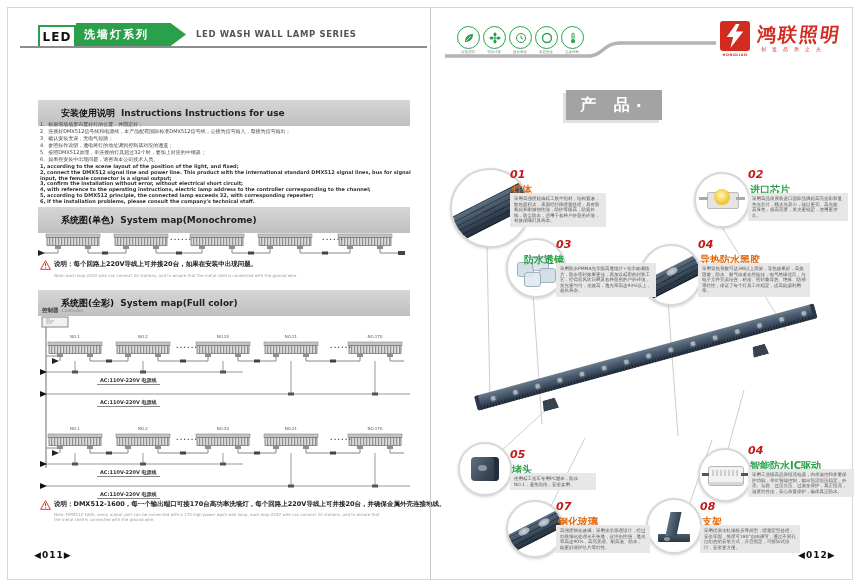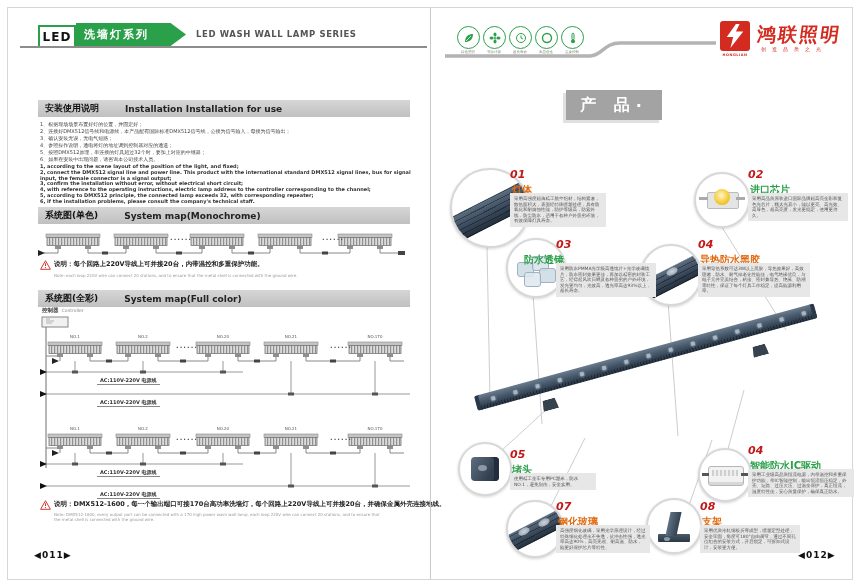--- a/index.html
+++ b/index.html
@@ -24,22 +24,22 @@
 
   .logo-box{position:absolute;left:720px;top:21px;width:30px;height:30px;background:#d42b20;border-radius:3px;
             display:flex;align-items:center;justify-content:center;}
   .logo-sub{position:absolute;left:718px;top:53px;width:34px;text-align:center;font-size:3.5px;
             font-weight:bold;color:#d42b20;letter-spacing:.5px;}
   .brand-name{position:absolute;left:757px;top:22px;font-size:19px;font-weight:900;color:#d42b20;
               transform:skewX(-8deg);letter-spacing:2px;}
   .brand-slogan{position:absolute;left:761px;top:46px;font-size:5px;color:#d42b20;letter-spacing:6px;}
 
   
-  .sec-bar{position:absolute;left:38px;width:372px;height:17px;background:linear-gradient(#d6d6d6,#c0c0c0);
-           display:flex;align-items:center;gap:26px;padding:0 7px;box-sizing:border-box;}
+  .sec-bar{position:absolute;left:38px;width:372px;height:26px;background:linear-gradient(#d6d6d6,#c0c0c0);
+           display:flex;align-items:center;gap:6px;padding:0 23px;box-sizing:border-box;}
   .sec-bar .cn{font-size:9px;font-weight:bold;color:#111;}
   .sec-bar .en{font-size:9px;font-weight:bold;color:#222;}
   .steps-cn{position:absolute;left:40px;top:121px;width:372px;font-size:5px;line-height:7px;color:#444;}
   .steps-en{position:absolute;left:40px;top:164px;width:372px;font-size:5px;line-height:5.8px;font-weight:bold;color:#333;}
   .dots{position:absolute;font-size:7px;font-weight:bold;color:#555;letter-spacing:1px;}
   .note-row{position:absolute;display:flex;align-items:flex-start;gap:3px;}
   .note-cn{font-size:6.5px;font-weight:bold;color:#222;}
   .note-en{position:absolute;font-size:4px;color:#9a9a9a;line-height:5px;}
   .diag-label{position:absolute;font-size:4px;color:#555;width:28px;text-align:center;}
   .ac-label{position:absolute;font-size:5px;font-weight:bold;color:#333;border-bottom:1px solid #888;padding:0 3px 1px 3px;}
@@ -153,21 +153,21 @@
     <svg width="22" height="26" viewBox="0 0 24 28">
       <path d="M13,1 L3,15 H10 L7,27 L21,9 H13 L17,1 Z" fill="#fff"></path>
     </svg>
   </div>
   <div class="logo-sub">HONGLIAN</div>
   <div class="brand-name">鸿联照明</div>
   <div class="brand-slogan">创造品质之光</div>
 
   <div class="sec-bar" style="top:100px">
     <span class="cn">安装使用说明</span>
-    <span class="en">Installation Installation for use</span>
+    <span class="en">Instructions Instructions for use</span>
   </div>
   <div class="steps-cn">
     <div>1、根据现场场景布置好灯的位置，并固定好；</div>
     <div>2、连接好DMX512信号线和电源线，本产品配有国际标准DMX512信号线，公接为信号输入，母接为信号输出；</div>
     <div>3、确认安装无误，无电气短路；</div>
     <div>4、参照操作说明，通电将灯的地址调到控制器对应的通道；</div>
     <div>5、按照DMX512原理，串连接的灯具超过32个时，要加上对应的中继器；</div>
     <div>6、如果在安装中出现问题，请咨询本公司技术人员。</div>
   </div>
   <div class="steps-en">
@@ -199,21 +199,21 @@
     <rect x="360" y="23" width="7" height="4" fill="#444"></rect>
   </svg>
   <span class="dots" style="left:170px;top:234px">......</span>
   <span class="dots" style="left:322px;top:234px">......</span>
   <div class="note-row" style="left:40px;top:260px">
     <svg width="11" height="10" viewBox="0 0 11 10">
       <polygon points="5.5,0.7 10.4,9.3 0.6,9.3" fill="#fff" stroke="#d43a2f" stroke-width="1"></polygon>
       <path d="M5.5,3.2 V6" stroke="#d43a2f" stroke-width="1"></path>
         <circle cx="5.5" cy="7.6" r=".6" fill="#d43a2f"></circle>
     </svg>
-    <span class="note-cn">说明：每个回路上220V导线上可并接20台，内带温控和多重保护功能。</span>
+    <span class="note-cn">说明：每个回路上220V导线上可并接20台，如果在安装中出现问题。</span>
   </div>
   <div class="note-en" style="left:54px;top:273px;width:350px">Note: each loop 220V wire can connect 20 stations, and to ensure that the metal shell is connected with the ground wire.</div>
 
   <div class="sec-bar" style="top:290px">
     <span class="cn">系统图(全彩)</span>
     <span class="en">System map(Full color)</span>
   </div>
   <div class="ctrl-label">
     <span>控制器</span><i>Controller</i>
   </div>

